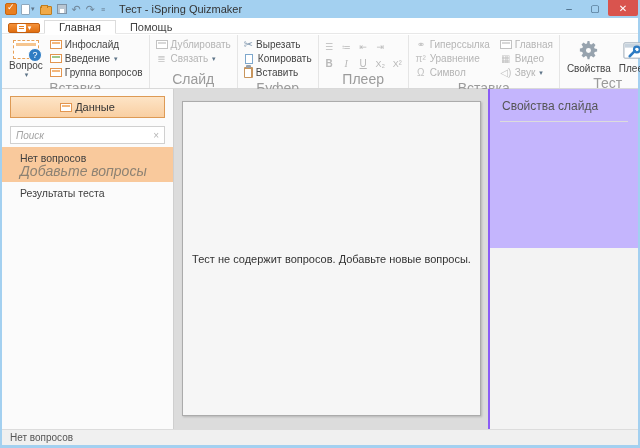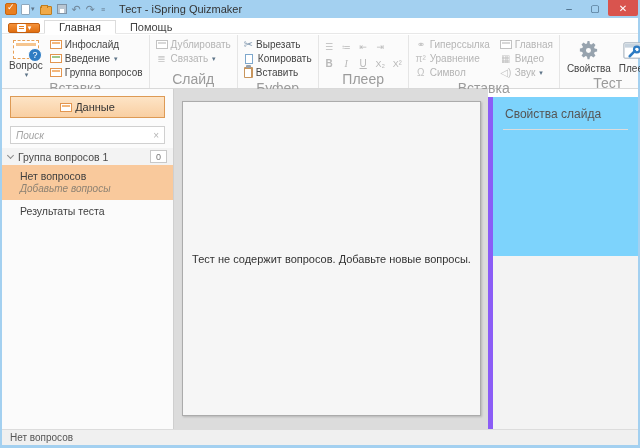--- a/index.html
+++ b/index.html
@@ -76,28 +76,28 @@
   .searchbox input { flex:1; border:none; outline:none; font-size:10px; font-style:italic; color:#555; background:transparent; font-family:inherit; }
   .searchbox input::placeholder { color:#a5a5a5; font-style:italic; }
   .search-clear { color:#b5b5b5; font-size:10px; }
   .group-hdr { height:17px; margin-top:4px; background:#f3f3f3; display:flex; align-items:center; padding:0 6px; font-size:10.5px; color:#4a4a4a; gap:5px; }
   .chev { width:5px; height:5px; border-left:1px solid #8a8a8a; border-bottom:1px solid #8a8a8a; transform:rotate(-45deg); margin-top:-2px; flex:0 0 auto; }
   .hdr-title { flex:1; }
   .badge { width:17px; height:13px; background:#fff; border:1px solid #c8c8c8; font-size:9px; color:#777; text-align:center; line-height:12px; }
   .list-item { padding:5px 6px 5px 18px; }
   .list-item.selected { background:#f9c99c; }
   .item-title { font-size:10.5px; color:#3f3f3f; line-height:13px; }
-  .item-sub { font-size:10px; font-style:italic; color:#8d8273; line-height:12px; }
+  .item-sub { font-size:14px; font-style:italic; color:#8d8273; line-height:12px; }
   .list-item.normal .item-sub { color:#8f8f8f; }
 
   .canvas { position:absolute; top:0; left:172px; right:150px; bottom:0; background:#dcdcdc; }
   .slide { position:absolute; left:8px; right:7px; top:12px; bottom:13px; background:#f6f6f6; border:1px solid #ababab; box-shadow:1px 1px 2px rgba(0,0,0,0.18); display:flex; align-items:center; justify-content:center; }
   .empty-msg { font-size:11px; color:#333; text-align:right; padding:0 8px; }
 
-  .rightpanel { position:absolute; top:8px; right:0; width:150px; bottom:0; background:#7dd3fc; border-left:5px solid #8b5cf6; }
+  .rightpanel { position:absolute; top:0; right:0; width:150px; bottom:0; background:#c4b5fd; border-left:2px solid #8b5cf6; }
   .rp-title { font-size:12px; color:#555; padding:10px 0 8px 12px; }
   .rp-divider { height:1px; background:#dcdcdc; margin:0 10px; }
   .rp-lower { position:absolute; left:0; right:0; top:159px; bottom:0; background:#f3f3f3; }
 
   
   .statusbar { position:absolute; left:0; right:0; bottom:0; height:16px; background:#f0f0f0; border-top:1px solid #dcdcdc; display:flex; align-items:center; padding:0 8px; font-size:10px; color:#555; }
 </style>
 </head>
 <body>
 
@@ -296,25 +296,20 @@
           <div class="side-tab active">
             <span class="mini-slide"></span>
             <span>Данные</span>
           </div>
         </div>
         <div class="searchbox">
           <input type="text" placeholder="Поиск" style="">
           <span class="search-clear">×</span>
         </div>
 
-        <div class="group-hdr">
-          <span class="chev"></span>
-          <span class="hdr-title">Группа вопросов 1</span>
-          <span class="badge">0</span>
-        </div>
 
         <div class="list-item selected">
           <div class="item-title">Нет вопросов</div>
           <div class="item-sub">Добавьте вопросы</div>
         </div>
 
 
         <div class="list-item normal">
           <div class="item-title">Результаты теста</div>
         </div>

